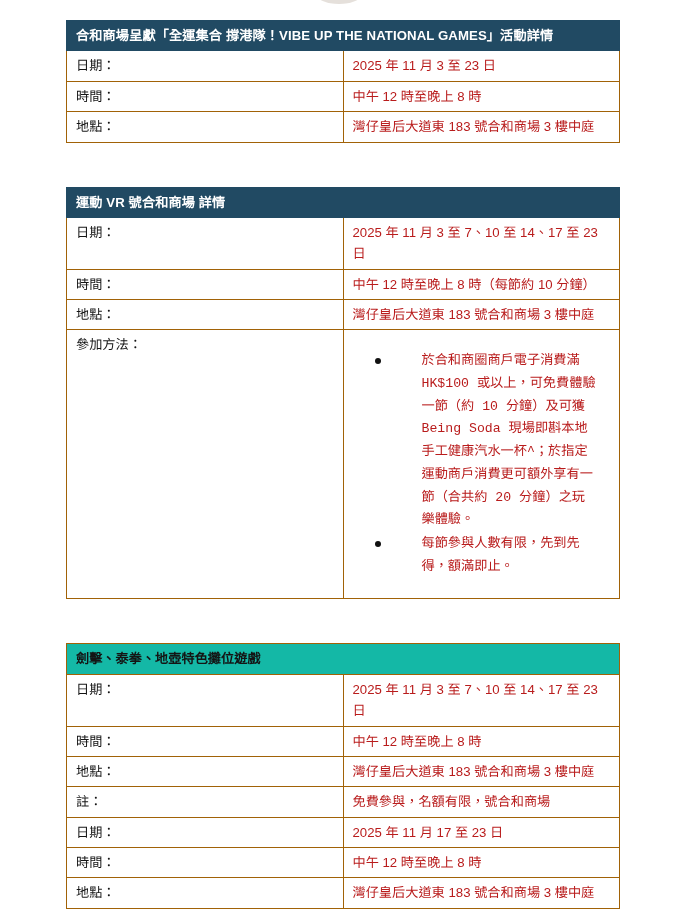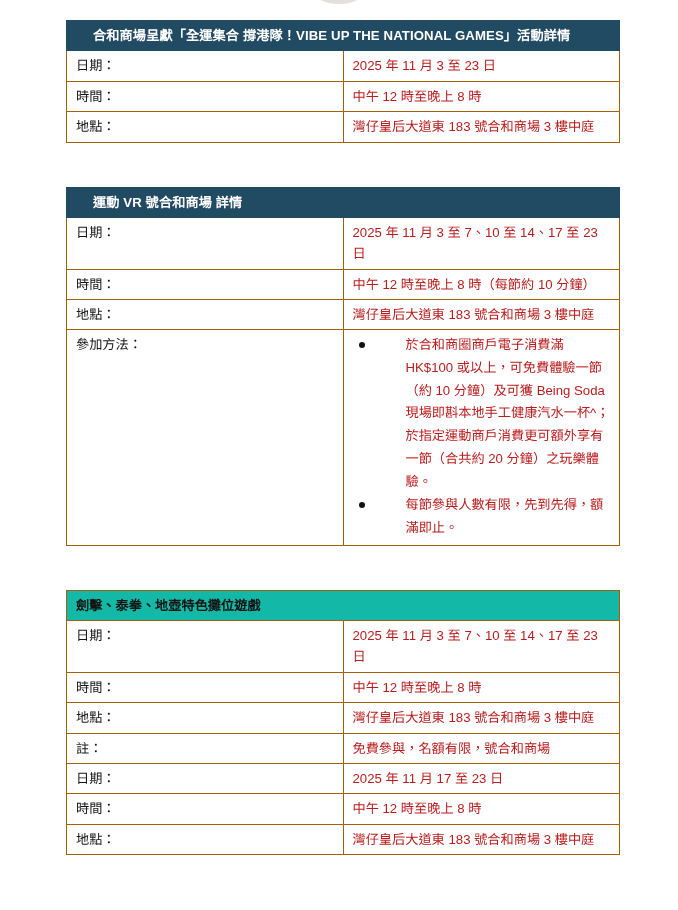--- a/index.html
+++ b/index.html
@@ -52,21 +52,21 @@
     text-align: left;
     font-weight: normal;
   }
 
   
   .sec-head td {
     background: #214a63;
     color: #ffffff;
     font-weight: bold;
     border: 1px solid #214a63;
-    padding: 4px 7px 4px 26px;
+    padding: 4px 7px 4px 9px;
     letter-spacing: 0.1px;
   }
 
   
   .sub-head td {
     background: #14b8a6;
     color: #141414;
     font-weight: bold;
   }
 
@@ -83,23 +83,24 @@
 
   .gap {
     height: 44px;
   }
   .gap-sm {
     height: 20px;
   }
 
   
   ul.bullets {
-    margin: 0;
+    margin: 16px;
     padding: 0;
     list-style: none;
+    font-family: Liberation Mono, monospace;
   }
   ul.bullets li {
     position: relative;
     padding-left: 53px;
     margin: 0 0 1px 0;
     line-height: 1.72;
   }
   ul.bullets li::before {
     content: "";
     position: absolute;

